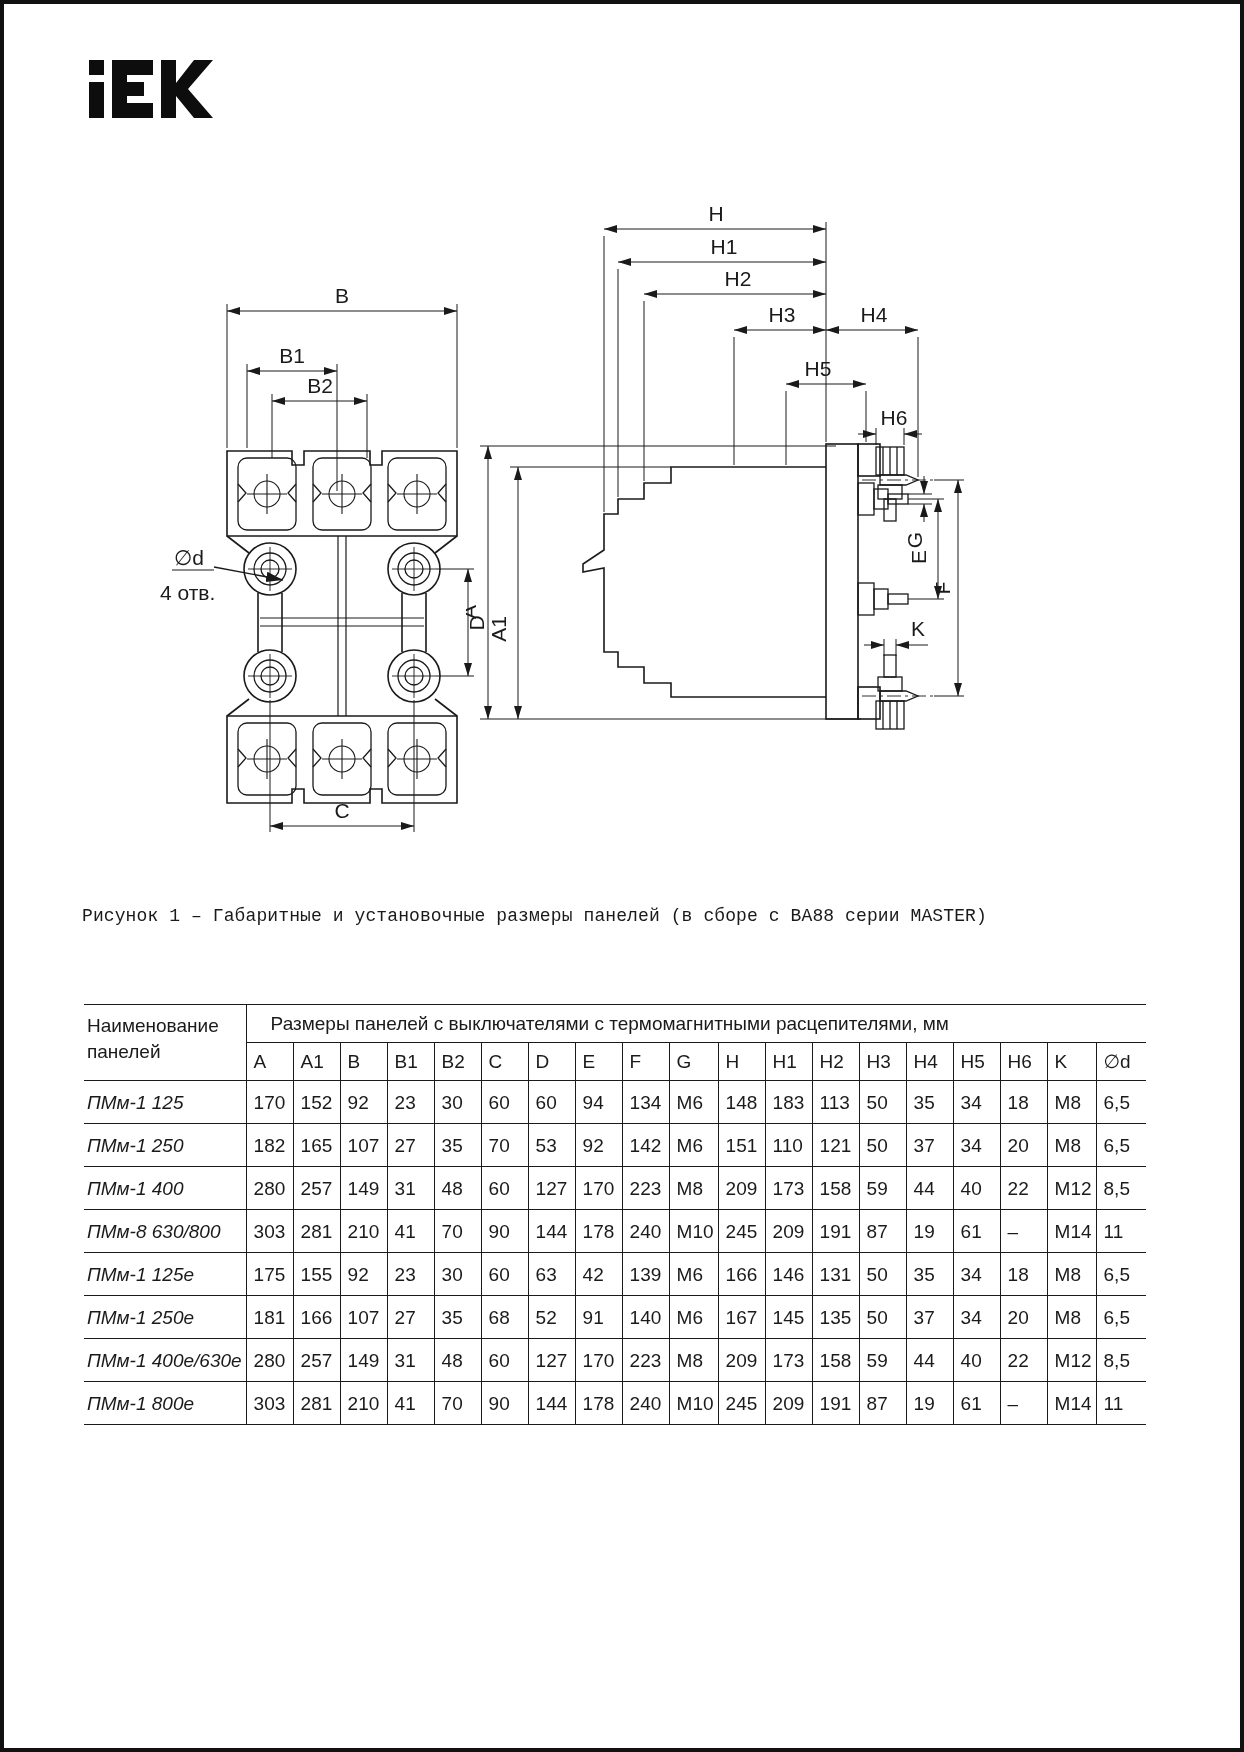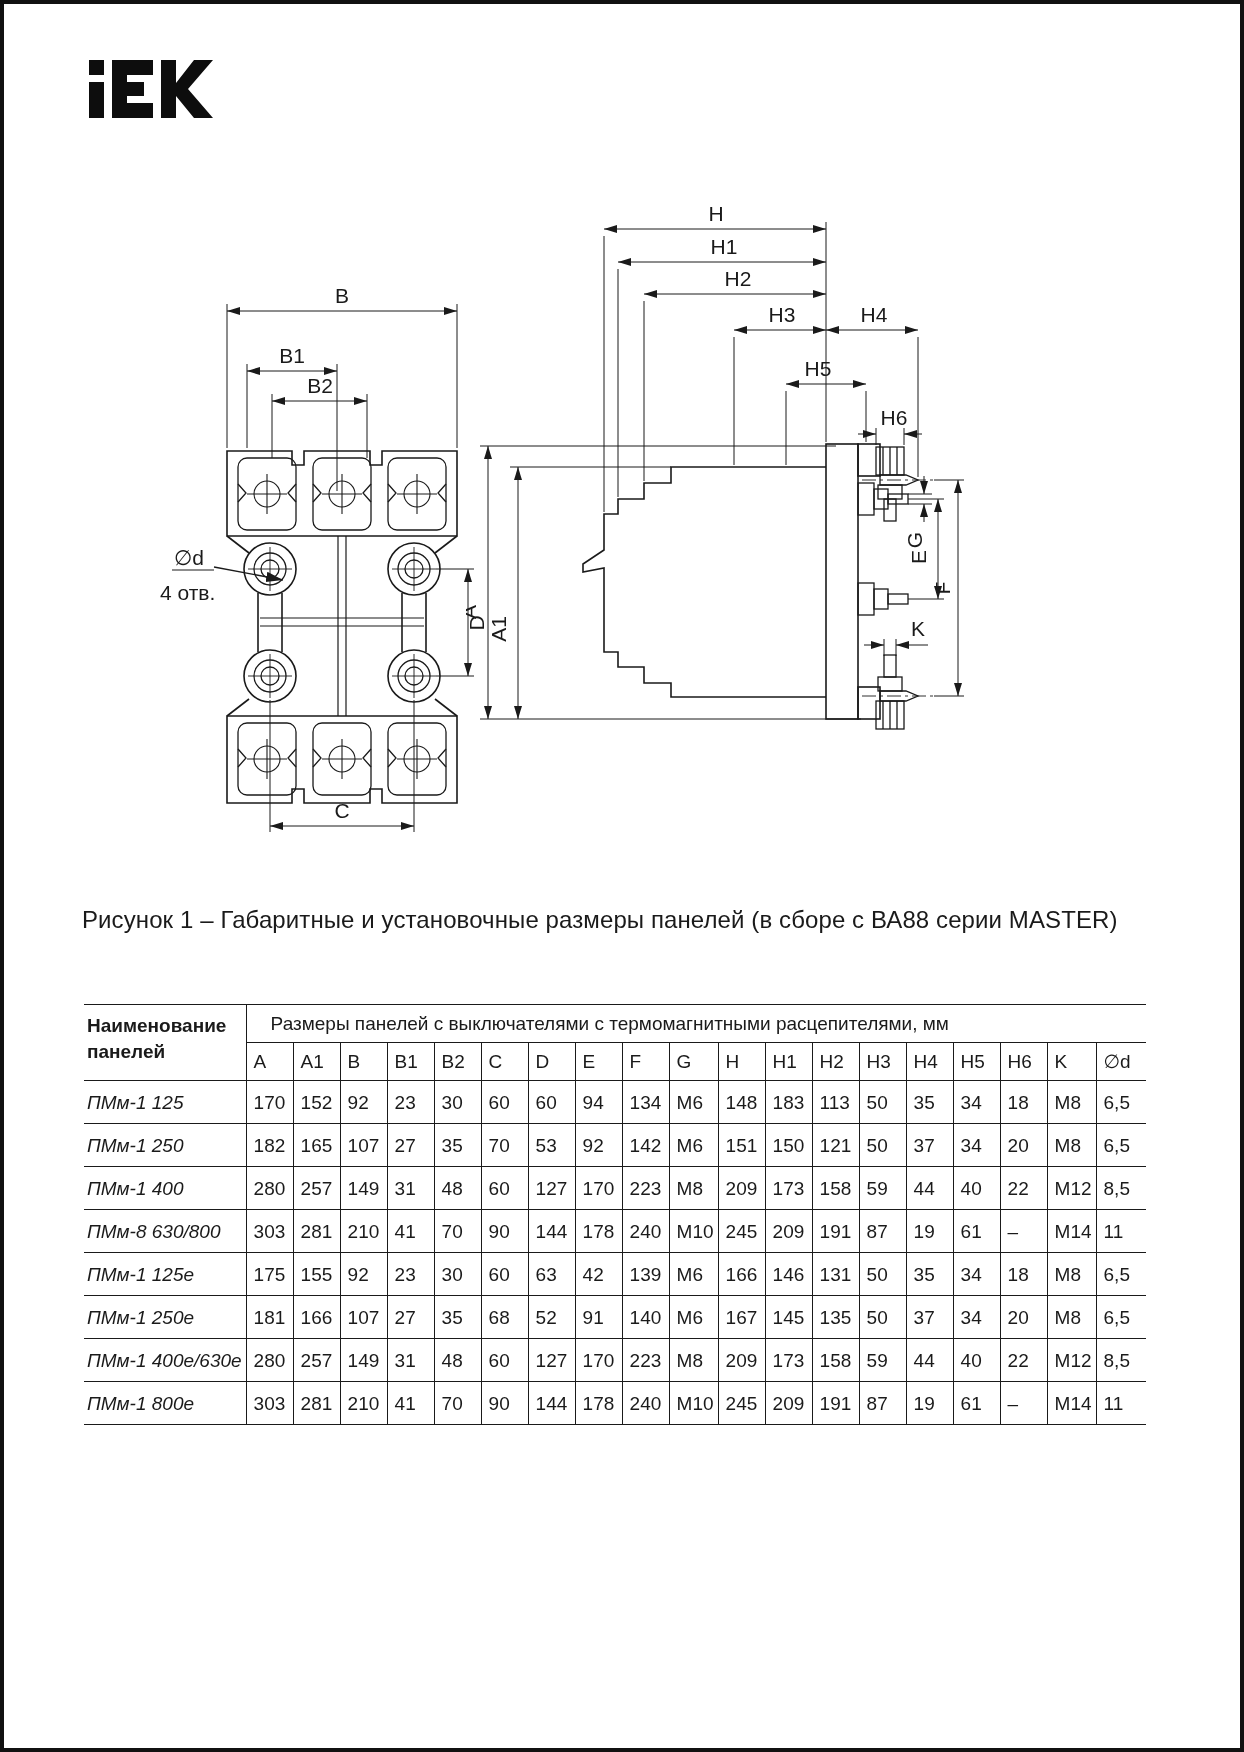--- a/index.html
+++ b/index.html
@@ -12,37 +12,37 @@
   .logo { position:absolute; left:85px; top:56px; }
   .drawing { position:absolute; }
   .front-view { left:148px; top:262px; }
   .side-view  { left:462px; top:180px; }
   svg text {
     font-family:"Liberation Sans", sans-serif;
     font-size:21px; fill:#1a1a1a; stroke:none;
   }
   .caption {
     position:absolute; left:78px; top:902px; width:1060px;
-    font-size:24px; letter-spacing:0.1px;
+    font-size:18px; letter-spacing:0.1px;font-family:Liberation Mono, monospace;
   }
   .dim-table-wrap { position:absolute; left:80px; top:1000px; }
   table.dims {
     border-collapse:collapse; table-layout:fixed;
     font-size:19px;
   }
   table.dims th, table.dims td {
     border:1.4px solid #1a1a1a;
     font-weight:normal; text-align:left; vertical-align:middle;
     padding:7px 4px 7px 7px; line-height:23px;
     overflow:hidden; white-space:nowrap;
   }
   table.dims tr > *:first-child { border-left:none; }
   table.dims tr > *:last-child  { border-right:none; }
   table.dims th.name-hd {
-    vertical-align:top; padding:8px 6px 8px 3px; white-space:normal; line-height:26px;font-weight:bold;
+    vertical-align:top; padding:8px 6px 8px 3px; white-space:normal; line-height:26px;
   }
   table.dims th.group-hd { padding-left:24px; }
   table.dims td.name-cell { padding-left:3px;font-style:italic; }
   table.dims tbody td { height:43px; }
 </style>
 </head>
 <body>
 
 <div class="page">
 
@@ -360,21 +360,21 @@
             <td>165</td>
             <td>107</td>
             <td>27</td>
             <td>35</td>
             <td>70</td>
             <td>53</td>
             <td>92</td>
             <td>142</td>
             <td>М6</td>
             <td>151</td>
-            <td>150</td>
+            <td>110</td>
             <td>121</td>
             <td>50</td>
             <td>37</td>
             <td>34</td>
             <td>20</td>
             <td>М8</td>
             <td>6,5</td>
           </tr>
           <tr>
             <td class="name-cell">ПМм-1 400</td>

